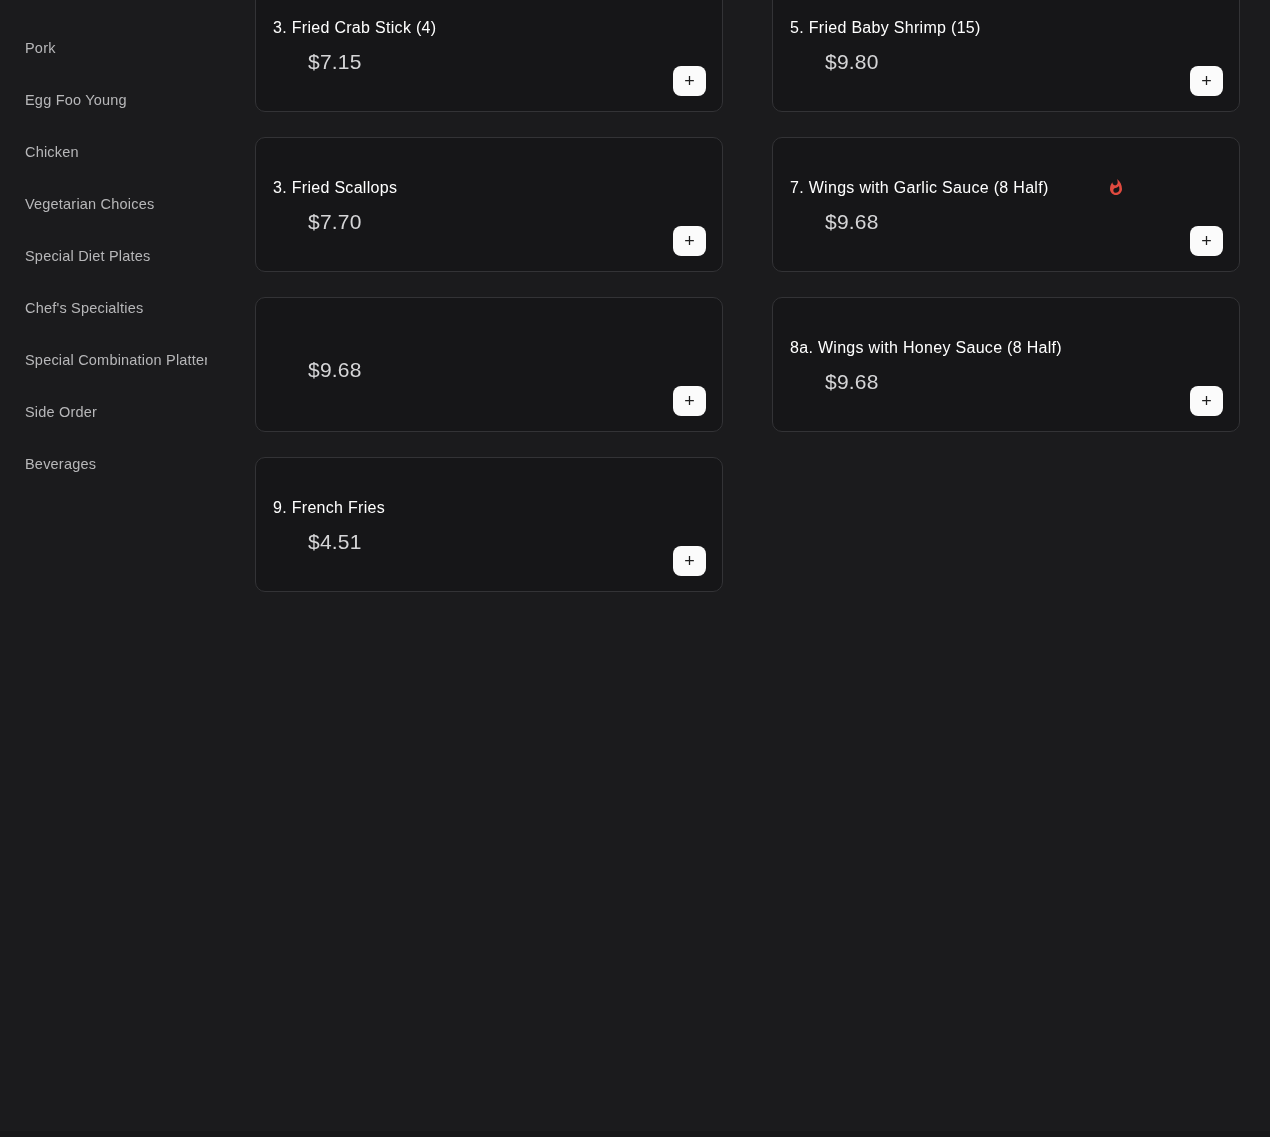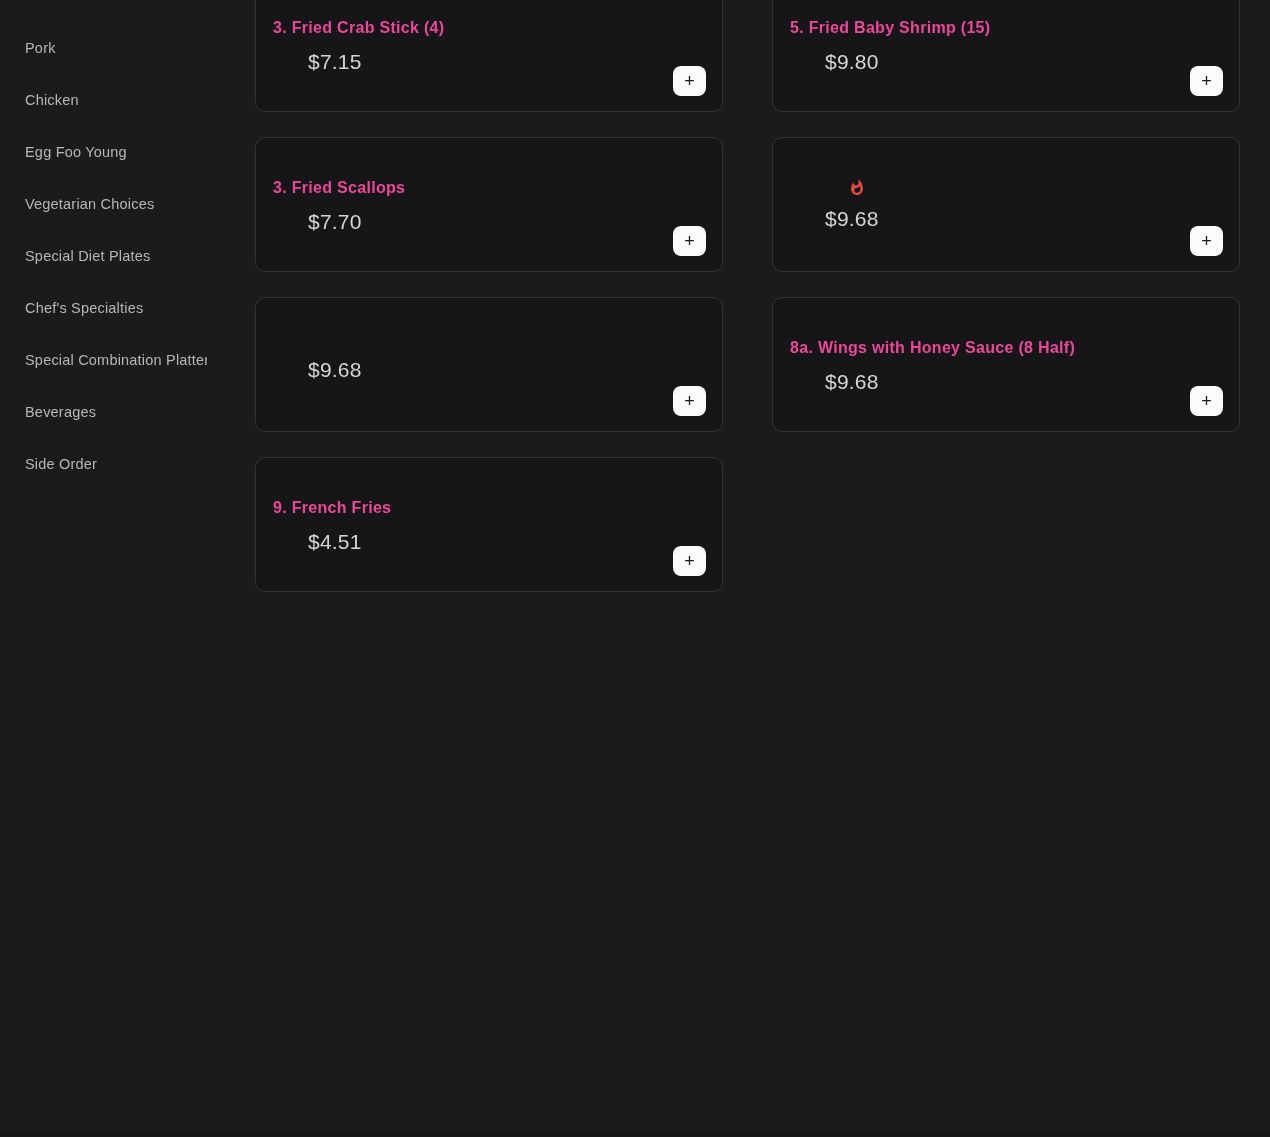--- a/index.html
+++ b/index.html
@@ -69,23 +69,23 @@
     flex-direction: column;
     justify-content: center;
     padding: 0 17px;
   }
   .card-title-row {
     display: flex;
     align-items: center;
     line-height: 24px;
   }
   .card-title {
-    color: #ec4899;
+    color: #ffffff;
     font-size: 16px;
-    font-weight: 700;
+    font-weight: 400;
     letter-spacing: 0.3px;
   }
   .flame {
     margin-left: 58px;
     width: 18px;
     height: 19px;
     flex: 0 0 auto;
     display: inline-flex;
   }
   .flame svg { width: 18px; height: 19px; fill: #e04a3f; }
@@ -130,43 +130,43 @@
 </head>
 <body>
 
 <div class="viewport">
 
   <nav class="sidebar">
     <div class="sidebar-item">
       <span>Pork</span>
     </div>
     <div class="sidebar-item">
+      <span>Egg Foo Young</span>
+    </div>
+    <div class="sidebar-item">
       <span>Chicken</span>
     </div>
     <div class="sidebar-item">
-      <span>Egg Foo Young</span>
-    </div>
-    <div class="sidebar-item">
       <span>Vegetarian Choices</span>
     </div>
     <div class="sidebar-item">
       <span>Special Diet Plates</span>
     </div>
     <div class="sidebar-item">
       <span>Chef's Specialties</span>
     </div>
     <div class="sidebar-item">
       <span>Special Combination Platters</span>
     </div>
     <div class="sidebar-item">
+      <span>Side Order</span>
+    </div>
+    <div class="sidebar-item">
       <span>Beverages</span>
     </div>
-    <div class="sidebar-item">
-      <span>Side Order</span>
-    </div>
   </nav>
 
   <main class="menu-grid">
 
     <div class="card">
       <div class="card-title-row">
         <span class="card-title">3. Fried Crab Stick (4)</span>
       </div>
       <div class="card-price">$7.15</div>
       <button class="add-btn">+</button>
@@ -183,20 +183,21 @@
     <div class="card">
       <div class="card-title-row">
         <span class="card-title">3. Fried Scallops</span>
       </div>
       <div class="card-price">$7.70</div>
       <button class="add-btn">+</button>
     </div>
 
     <div class="card">
       <div class="card-title-row">
+        <span class="card-title">7. Wings with Garlic Sauce (8 Half)</span>
         <span class="flame">
           <svg viewBox="0 0 24 24">
               <path d="M13.5.67s.74 2.65.74 4.8c0 2.06-1.35 3.73-3.41 3.73-2.07 0-3.63-1.67-3.63-3.73l.03-.36C5.21 7.51 4 10.62 4 14c0 4.42 3.58 8 8 8s8-3.58 8-8C20 8.61 17.41 3.8 13.5.67zM11.71 19c-1.78 0-3.22-1.4-3.22-3.14 0-1.62 1.05-2.76 2.81-3.12 1.77-.36 3.6-1.21 4.62-2.58.39 1.29.59 2.65.59 4.04 0 2.65-2.15 4.8-4.8 4.8z"></path>
             </svg>
         </span>
       </div>
       <div class="card-price">$9.68</div>
       <button class="add-btn">+</button>
     </div>
 

